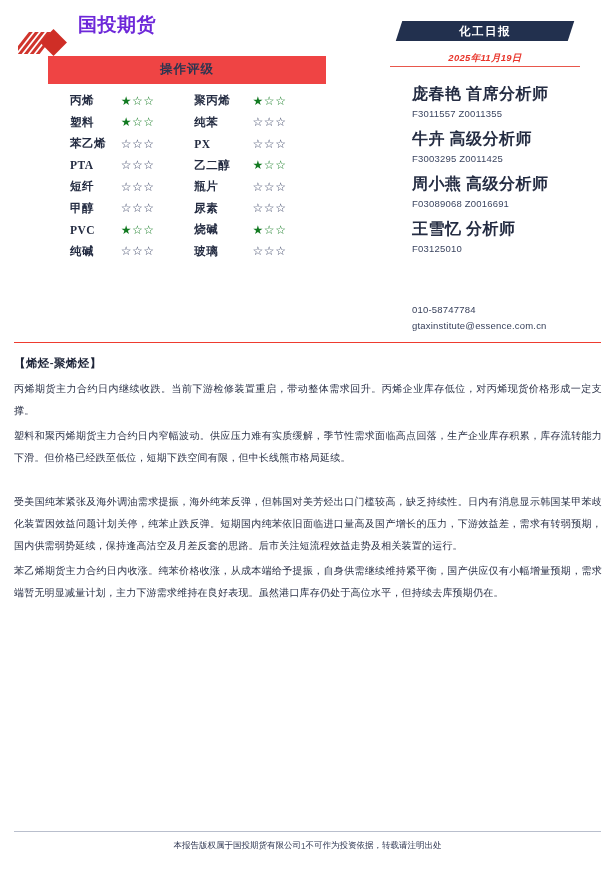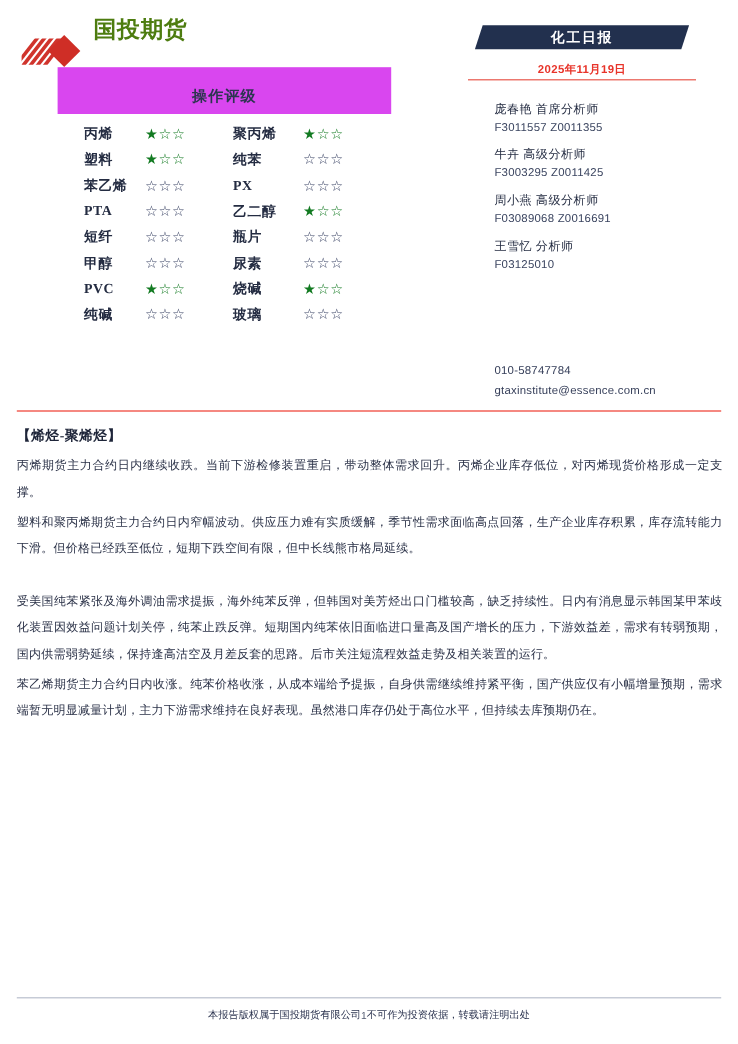--- a/index.html
+++ b/index.html
@@ -22,36 +22,36 @@
     position: absolute; top: -8px; width: 3px; height: 40px;
     background: #d0342c; transform: rotate(38deg); transform-origin: center;
   }
   .logo-diamond {
     position: absolute; left: 26px; top: 4px; width: 19px; height: 19px;
     background: #cf2e26; transform: rotate(45deg);
   }
   .logo-text { margin-left: 2px; }
   .logo-cn {
     font-family: Liberation Mono, monospace;
-    font-size: 19px; font-weight: bold; color: #4d7c0f; letter-spacing: 0.5px;
+    font-size: 19px; font-weight: bold; color: #6d28d9; letter-spacing: 0.5px;
     line-height: 20px;
   }
   .logo-en {
     font-family: "Liberation Sans", sans-serif;
     font-size: 7.5px; font-weight: bold; color: #20304e; letter-spacing: 2.4px;
     line-height: 9px;
     margin-top: 24px;
   }
 
   
   .ratings { position: absolute; left: 48px; top: 56px; width: 278px; }
   .ratings-title {
-    background: #d946ef; text-align: center;
+    background: #ef4444; text-align: center;
     font-size: 12.5px; font-weight: bold; color: #2c3550;
-    padding: 16px 0 6px 0; letter-spacing: 1px;
+    padding: 5px 0 6px 0; letter-spacing: 1px;
   }
   .rating-rows { margin-top: 6px; }
   .rating-row { display: flex; align-items: center; height: 21.5px; margin-left: 20px; }
   .r-name {
     width: 56px; font-size: 11.5px; font-weight: bold; color: #242c42;
     padding-left: 2px; letter-spacing: 0.5px;
   }
   .r-stars { width: 78px; font-size: 12px; letter-spacing: 0.5px; line-height: 1; }
   .r-name2 { width: 62px; font-size: 11.5px; font-weight: bold; color: #242c42; letter-spacing: 0.5px; }
   .r-stars2 { width: 78px; font-size: 12px; letter-spacing: 0.5px; line-height: 1; }
@@ -66,31 +66,31 @@
   }
   .banner-label {
     position: absolute; left: 399px; top: 21px; width: 172px; height: 20px;
     display: flex; align-items: center; justify-content: center;
     color: #ffffff; font-size: 11.5px; font-weight: bold; letter-spacing: 1.5px;
   }
   .banner-date {
     position: absolute; left: 399px; top: 52px; width: 172px;
     text-align: center; color: #e8342a;
     font-family: "Liberation Sans", sans-serif;
-    font-size: 9.5px; font-weight: bold; letter-spacing: 0.3px;
+    font-size: 9.5px; font-weight: bold; letter-spacing: 0.3px; font-style: italic;
   }
   .banner-rule {
     position: absolute; left: 390px; top: 66px; width: 190px;
     border-top: 1px solid #e8574c;
   }
 
   
   .analysts { position: absolute; left: 412px; top: 84px; width: 200px; }
   .an-name {
-    font-size: 10px; font-weight: normal; color: #242c42;
+    font-size: 16px; font-weight: bold; color: #242c42;
     letter-spacing: 0.5px; margin-bottom: 3px;
   }
   .an-code {
     font-family: "Liberation Sans", sans-serif;
     font-size: 9.5px; color: #3b4560; letter-spacing: 0.2px; margin-bottom: 10px;
   }
   .contact {
     position: absolute; left: 412px; top: 302px; width: 200px;
     font-family: "Liberation Sans", sans-serif;
     font-size: 9.5px; color: #353e59; line-height: 16px; letter-spacing: 0.2px;

